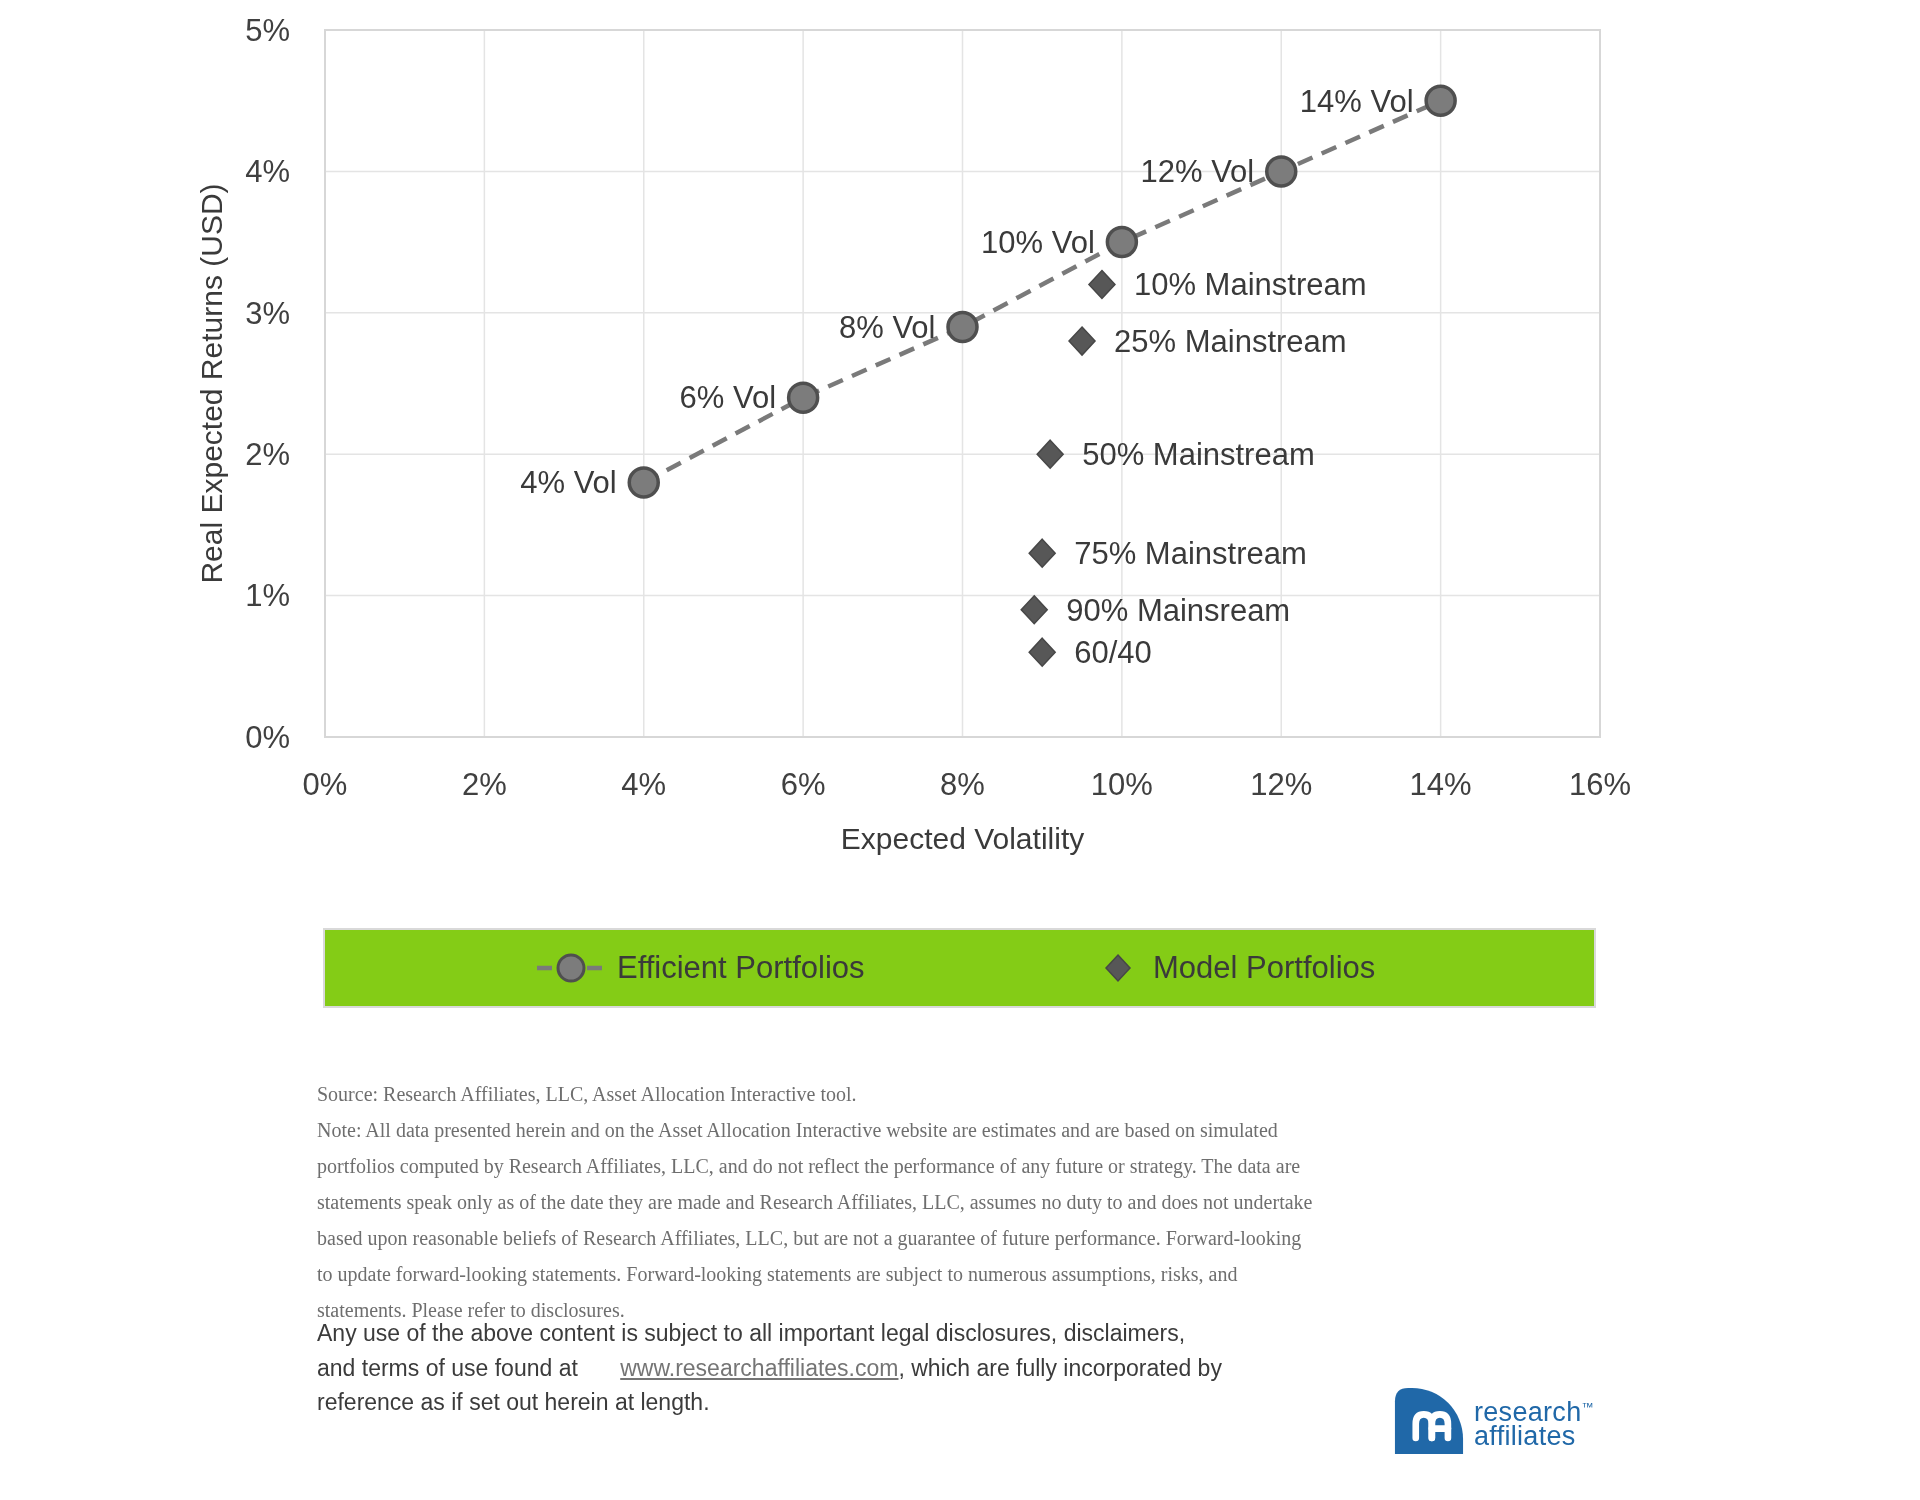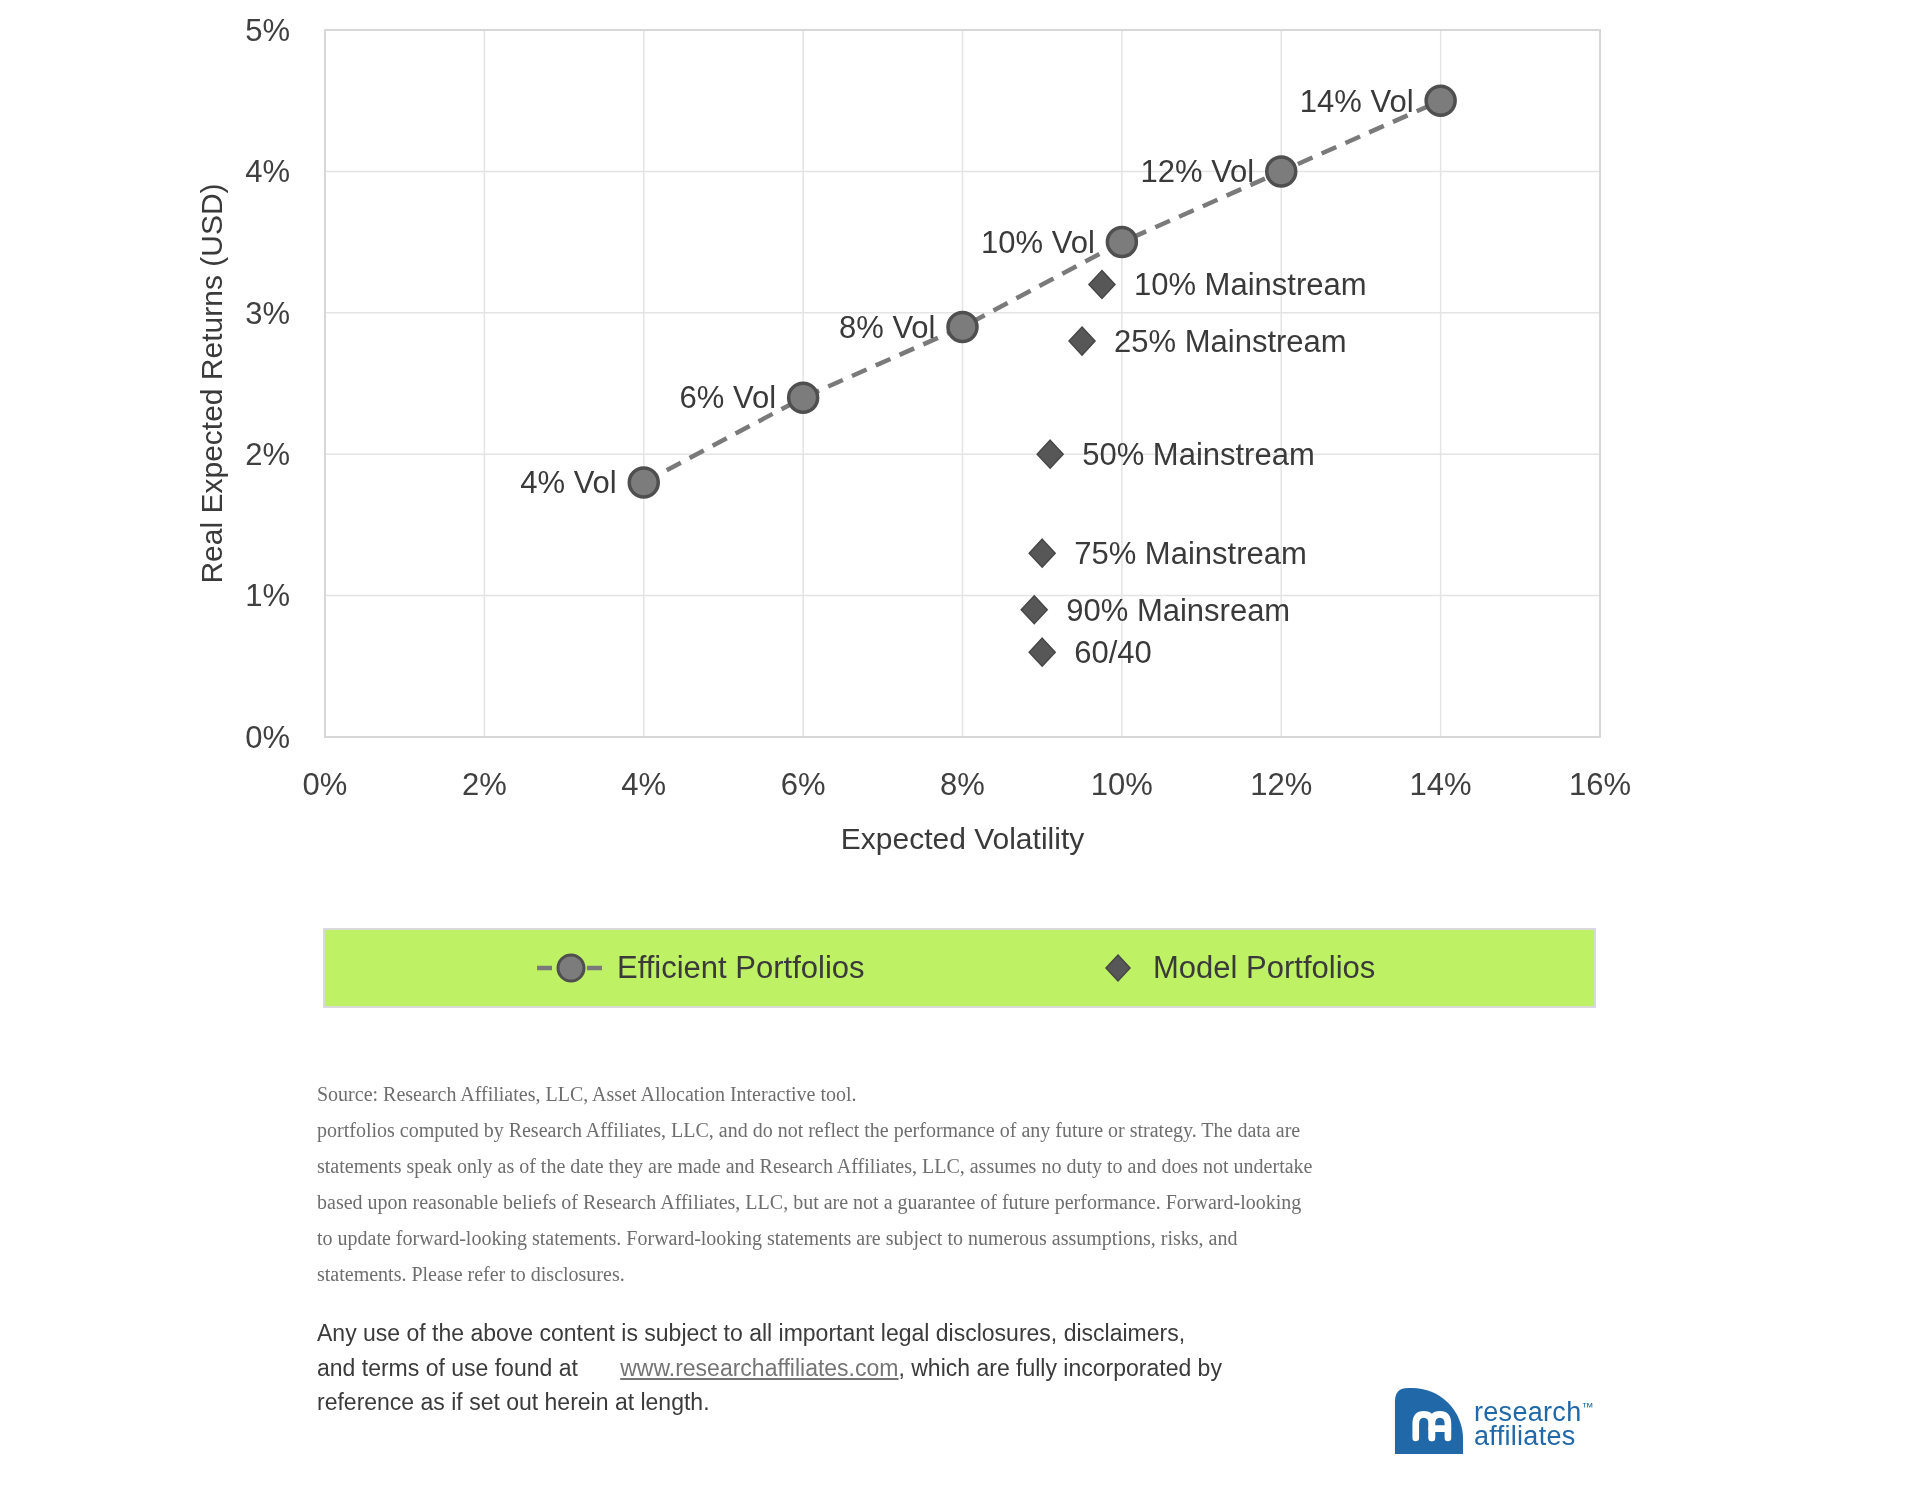--- a/index.html
+++ b/index.html
@@ -7,21 +7,21 @@
        font-family:"Liberation Sans",sans-serif;}
   #chart-svg{position:absolute;left:0;top:0;}
   .grid{stroke:#e4e4e4;stroke-width:1.5;}
   .plot-border{fill:none;stroke:#d7d7d7;stroke-width:2;}
   .tick{font-size:31px;fill:#404040;}
   .axis-title{font-size:30px;fill:#3a3a3a;}
   .pt-label{font-size:31px;fill:#3a3a3a;}
   .eff-line{fill:none;stroke:var(--dash-color,#7a7a7a);stroke-width:4.5;stroke-dasharray:16,10;}
 
   .legend{position:absolute;left:323px;top:928px;width:1269px;height:76px;
-          border:2px solid #d9d9d9;background:#bef264;}
+          border:2px solid #d9d9d9;background:#84cc16;}
   .legend-item{position:absolute;top:0;height:100%;display:flex;align-items:center;
                font-size:31px;color:#3a3a3a;}
   .legend-item.first{left:210px;gap:10px;}
   .legend-item.second{left:778px;gap:20px;}
 
   .notes{position:absolute;left:317px;top:1076px;color:#6e6e6e;
          font-family:"Liberation Serif","DejaVu Serif",serif;font-size:20px;line-height:36px;
          white-space:nowrap;}
 
   .legal{position:absolute;left:317px;top:1316px;color:#3b3b3b;
@@ -108,20 +108,21 @@
   <div class="legend-item second">
     <svg width="30" height="34">
       <path d="M15,4 L27,17 L15,30 L3,17 Z" fill="#575757" stroke="#474747" stroke-width="1.5"></path>
     </svg>
     <span>Model Portfolios</span>
   </div>
 </div>
 
 <div class="notes">
   <div>Source: Research Affiliates, LLC, Asset Allocation Interactive tool.</div>
+  <div>Note: All data presented herein and on the Asset Allocation Interactive website are estimates and are based on simulated</div>
   <div>portfolios computed by Research Affiliates, LLC, and do not reflect the performance of any future or strategy. The data are</div>
   <div>statements speak only as of the date they are made and Research Affiliates, LLC, assumes no duty to and does not undertake</div>
   <div>based upon reasonable beliefs of Research Affiliates, LLC, but are not a guarantee of future performance. Forward-looking</div>
   <div>to update forward-looking statements. Forward-looking statements are subject to numerous assumptions, risks, and</div>
   <div>statements. Please refer to disclosures.</div>
 </div>
 
 <div class="legal">
   <div>Any use of the above content is subject to all important legal disclosures, disclaimers,</div>
   <div><span>and terms of use found at </span><a>www.researchaffiliates.com</a><span>, which are fully incorporated by</span></div>

